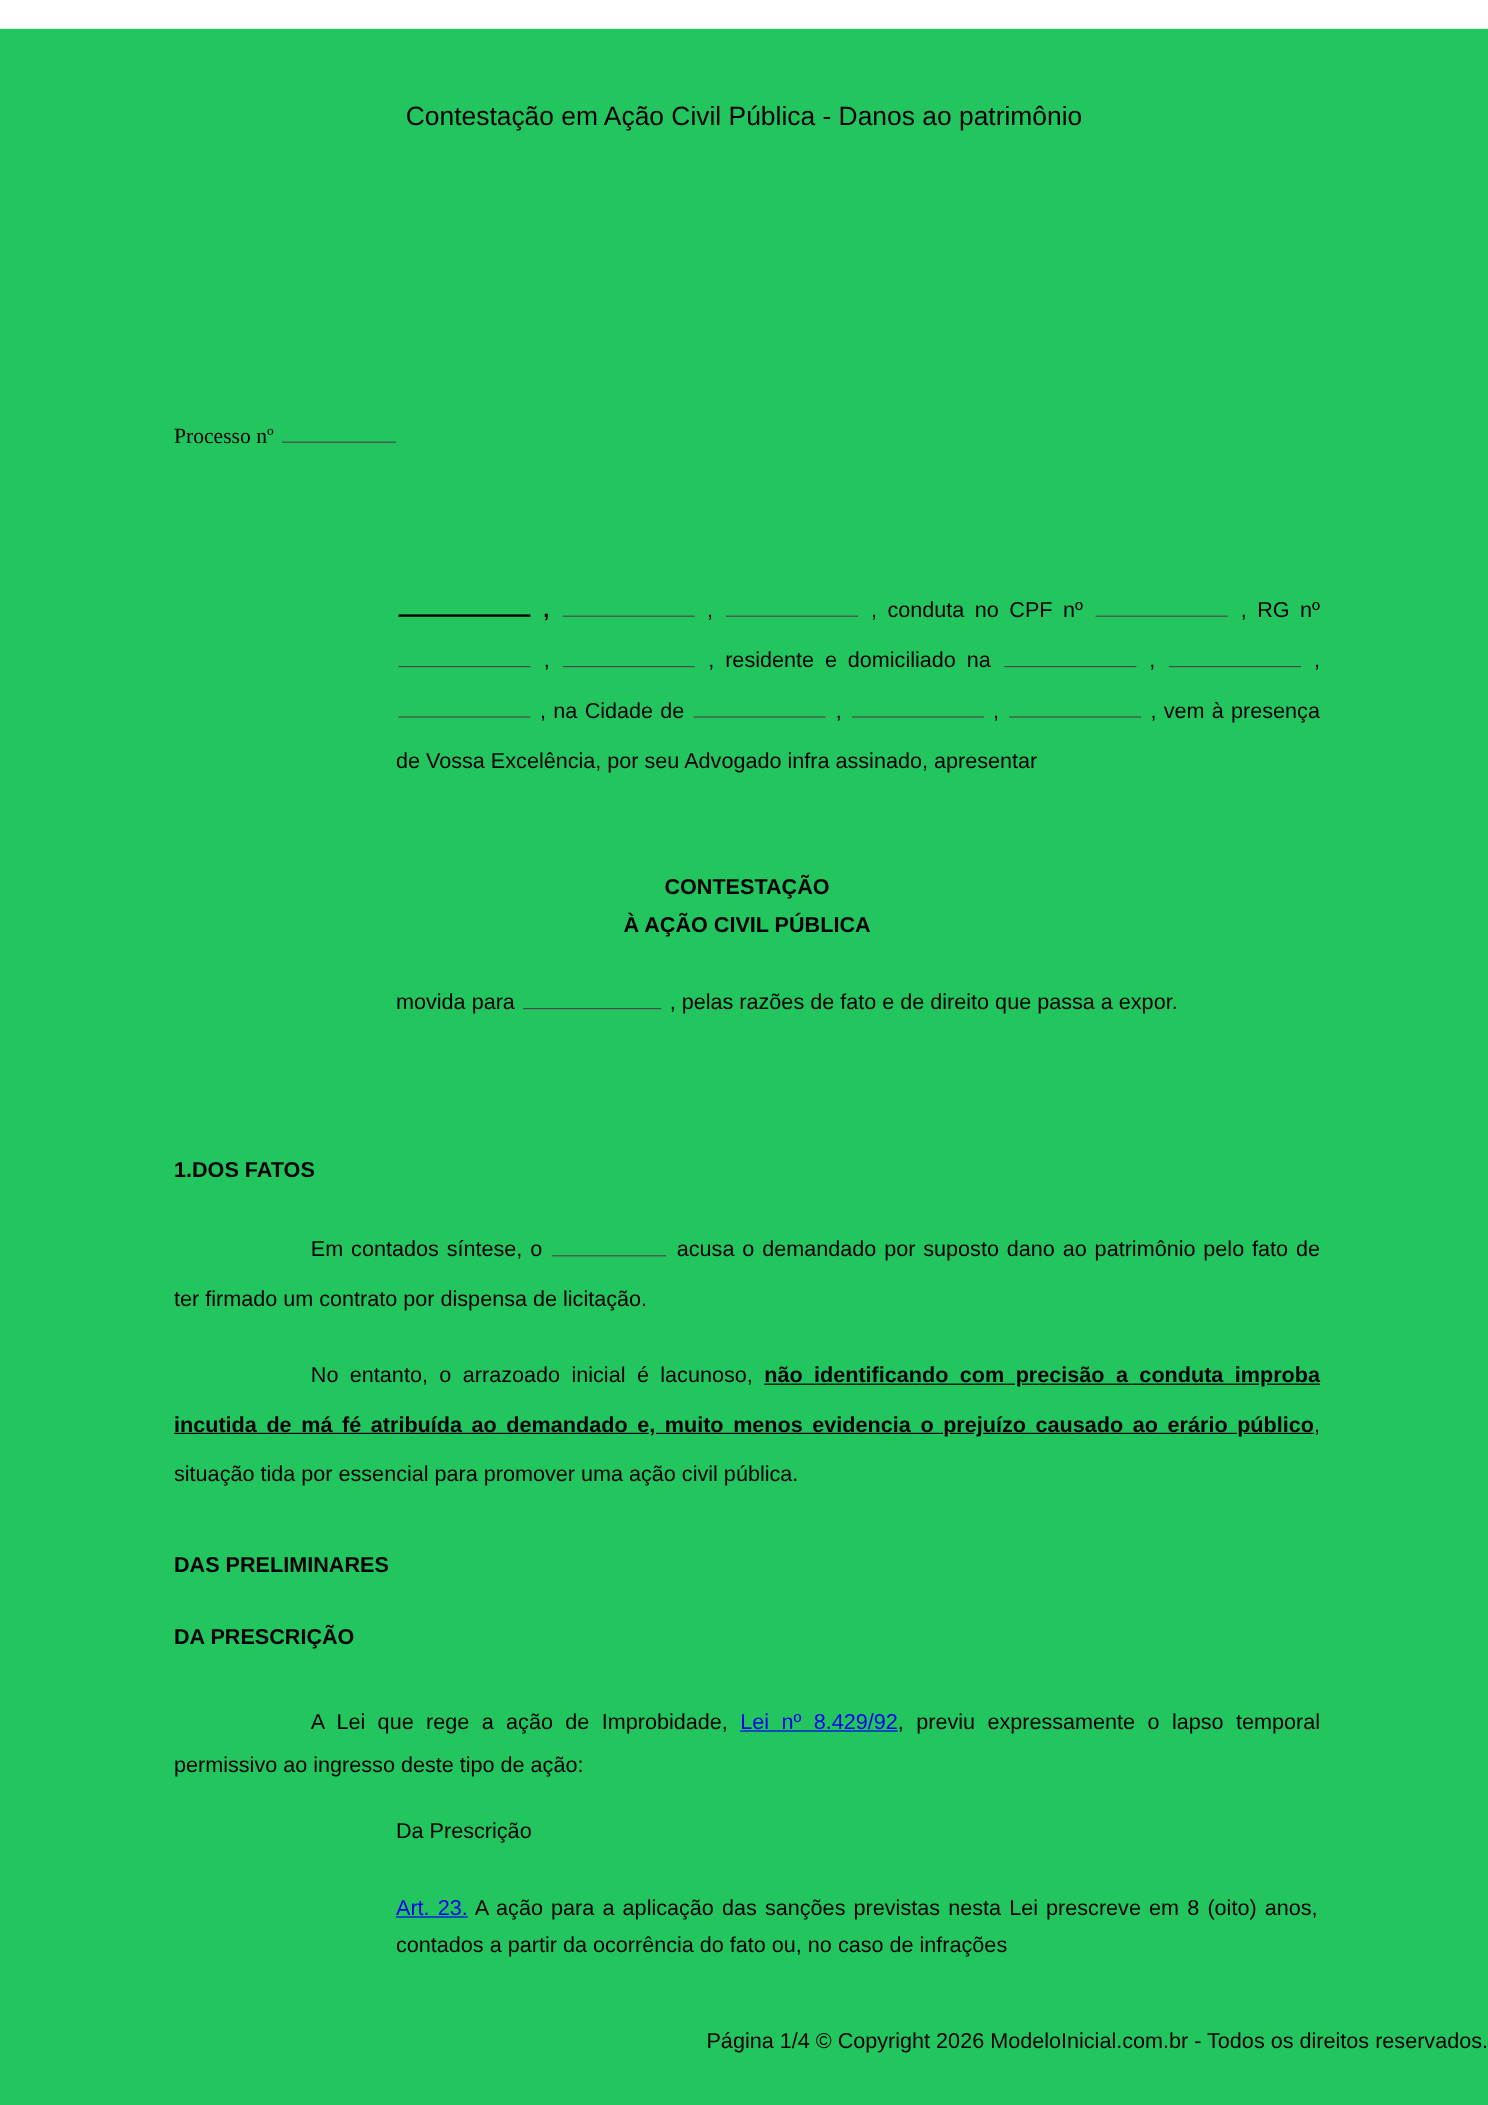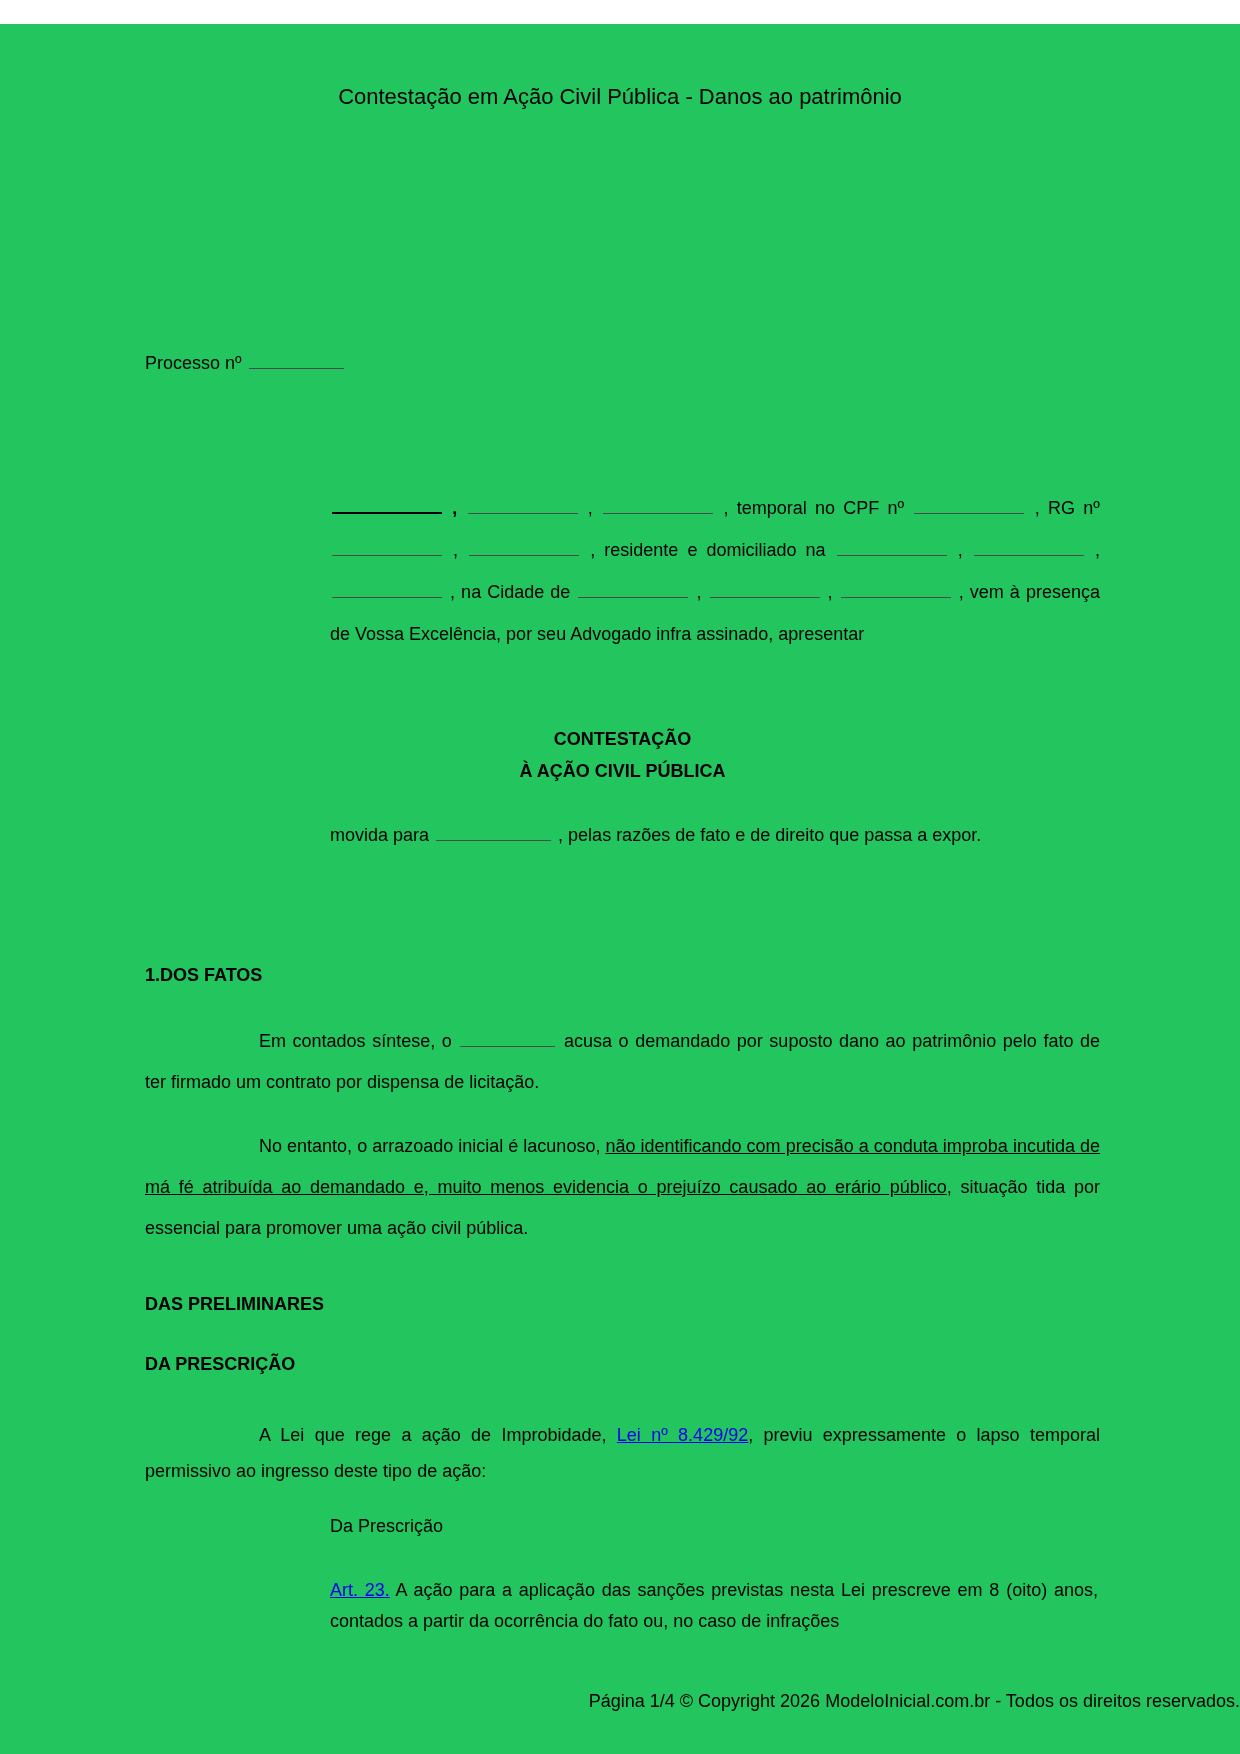--- a/index.html
+++ b/index.html
@@ -19,21 +19,21 @@
     margin-top:24px;
   }
   .abs{position:absolute;}
   .title{
     top:60px;left:0;right:0;
     text-align:center;
     font-size:22px;
     line-height:26px;
   }
   .addressing{top:184px;left:145px;right:140px;line-height:24px;}
-  .processo{top:327px;left:145px;line-height:24px;}
+  .processo{top:327px;left:145px;line-height:24px;font-family:Liberation Serif, serif;}
   .qualification{
     top:463px;left:330px;right:140px;
     line-height:42px;
     text-align:justify;
   }
   .contest-heading{
     top:699px;left:145px;right:140px;
     text-align:center;
     font-weight:bold;
     line-height:32px;
@@ -54,21 +54,21 @@
     display:inline-block;
     width:110px;height:13px;
     border-bottom:1px solid var(--blank);
     margin:0 2px;
   }
   .blank.bold-line{border-bottom:2px solid #000;}
   .w95{width:95px;}
   .w105{width:105px;}
   .w115{width:115px;}
   .b{font-weight:bold;}
-  .emph{font-weight:normal;text-decoration:underline;}
+  .emph{font-weight:bold;text-decoration:underline;}
   .lnk{color:var(--link);text-decoration:underline;cursor:pointer;}
 </style>
 </head>
 <body>
 
 <div class="page">
 
   <div class="abs title">Contestação em Ação Civil Pública - Danos ao patrimônio</div>
 
 
@@ -76,21 +76,21 @@
     <span>Processo nº</span>
     <span class="blank w95"></span>
   </div>
 
   <div class="abs qualification">
     <span class="blank bold-line"></span>
     <span class="b">,</span>
     <span class="blank"></span>
     <span>,</span>
     <span class="blank"></span>
-    <span>, temporal no CPF nº</span>
+    <span>, conduta no CPF nº</span>
     <span class="blank"></span>
     <span>, RG nº</span>
     <span class="blank"></span>
     <span>,</span>
     <span class="blank"></span>
     <span>, residente e domiciliado na</span>
     <span class="blank"></span>
     <span>,</span>
     <span class="blank"></span>
     <span>,</span>

